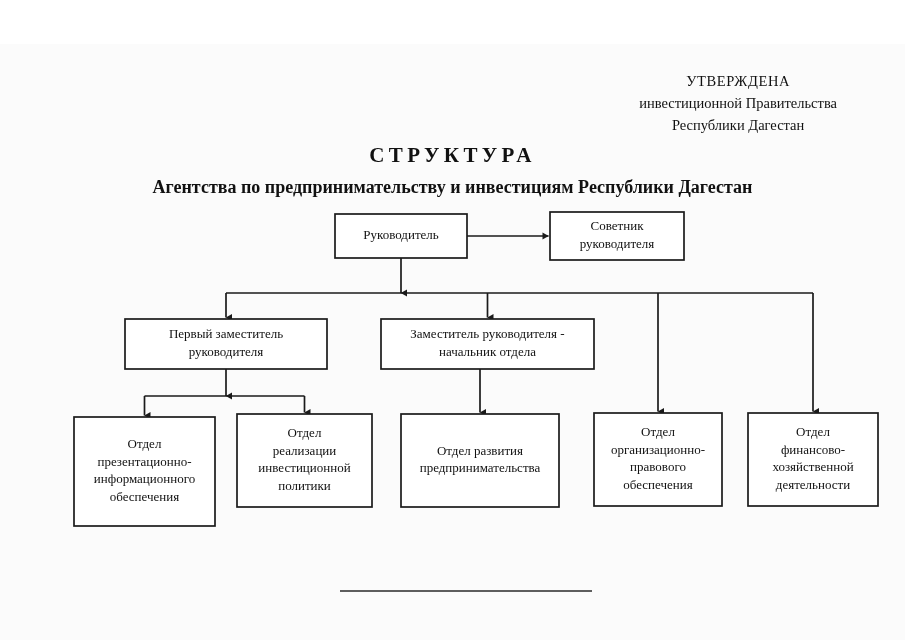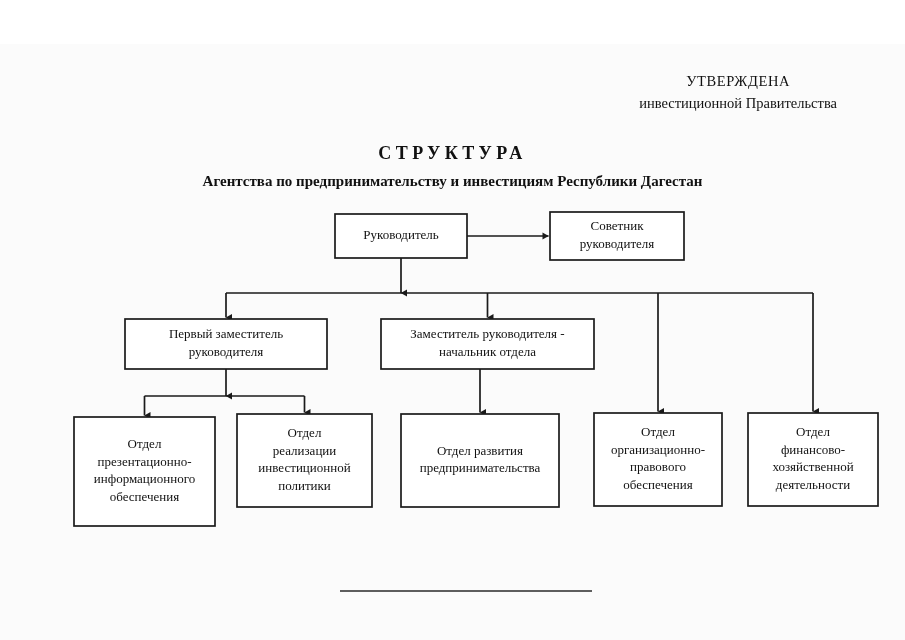--- a/index.html
+++ b/index.html
@@ -33,27 +33,27 @@
   }
   
   #doc-title {
     position: absolute;
     top: 99px;
     left: 0;
     width: 905px;
     text-align: center;
   }
   #doc-title .t-main {
-    font-size: 18px;
+    font-size: 21px;
     font-weight: bold;
     letter-spacing: 4.4px;
     display: block;
   }
   #doc-title .t-sub {
-    font-size: 15px;
+    font-size: 18px;
     font-weight: bold;
     display: block;
     margin-top: 9px;
   }
   
   #chart {
     position: absolute;
     top: 0;
     left: 0;
   }
@@ -80,20 +80,21 @@
   }
 </style>
 </head>
 <body>
 
 <div id="page" style="background: rgb(251, 251, 251);">
 
   <div id="approval">
     <div class="ap-head">УТВЕРЖДЕНА</div>
     <div>инвестиционной Правительства</div>
+    <div>Республики Дагестан</div>
   </div>
 
   <div id="doc-title">
     <span class="t-main">СТРУКТУРА</span>
     <span class="t-sub">Агентства по предпринимательству и инвестициям Республики Дагестан</span>
   </div>
 
   <svg id="chart" width="905" height="640">
     <defs>
       <marker id="arrowDown" markerWidth="9" markerHeight="9" refX="4.5" refY="7.6" orient="auto" markerUnits="userSpaceOnUse">

